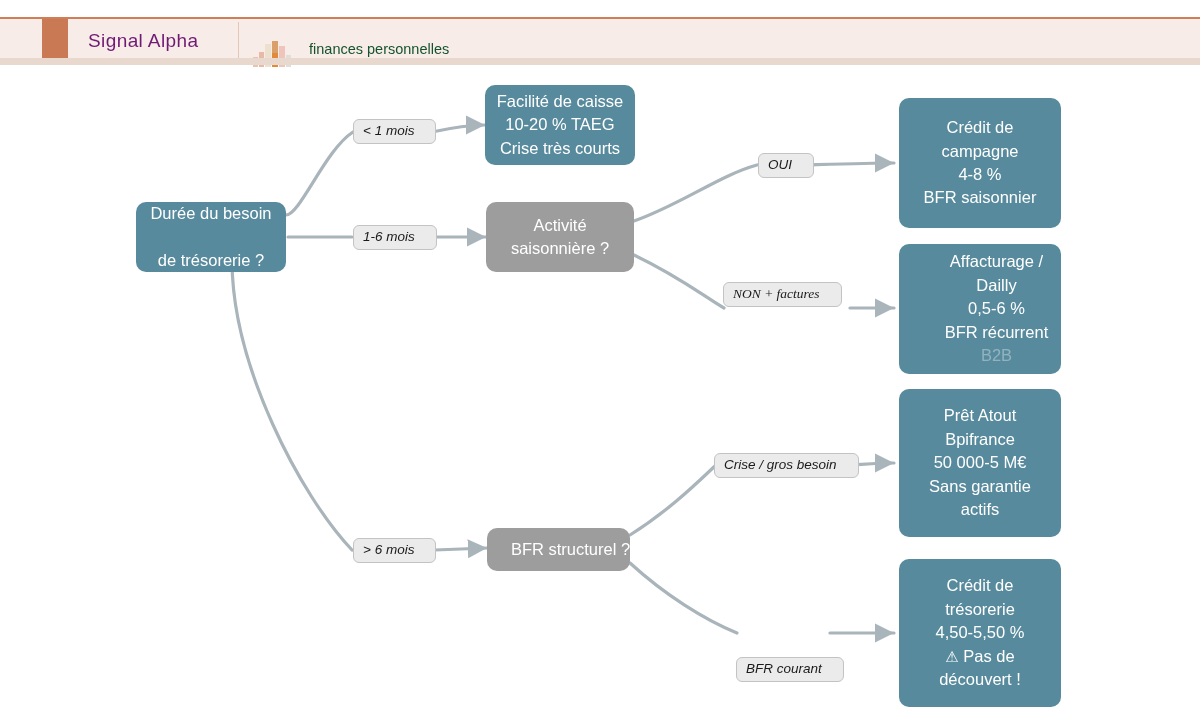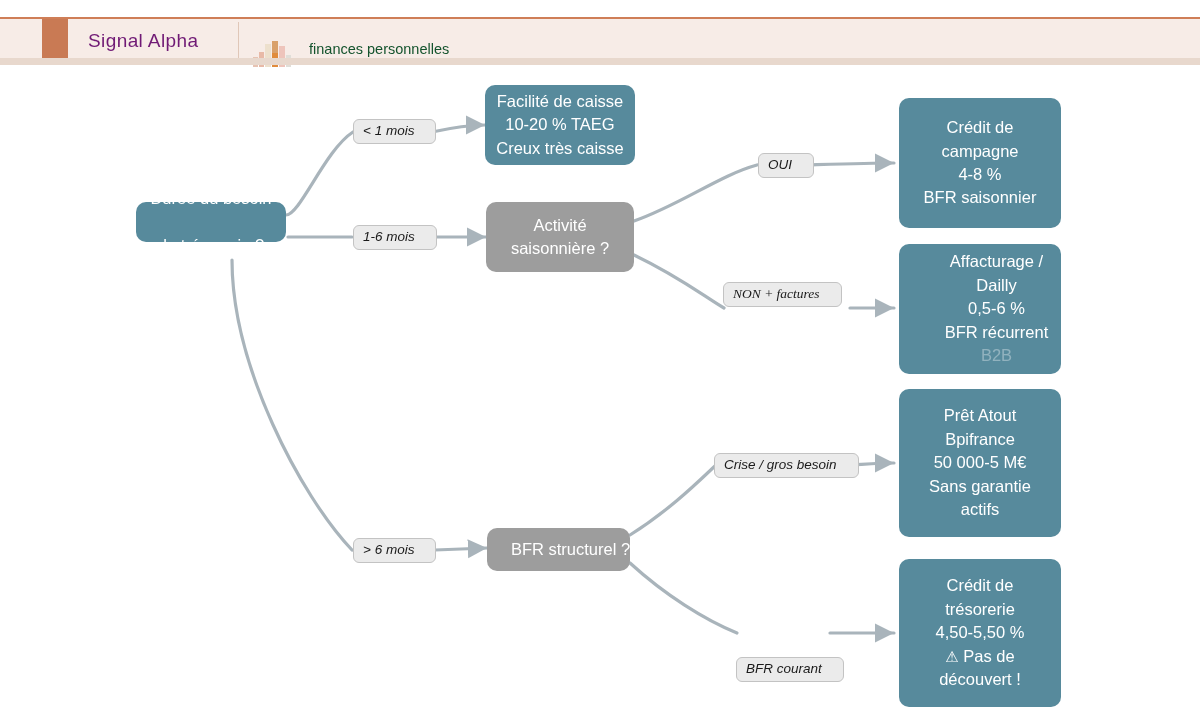--- a/index.html
+++ b/index.html
@@ -183,29 +183,29 @@
       <path d="M850,243 C868,243 880,243 894,243" marker-end="url(#arrowhead)"></path>
 
       <path d="M630,470 C670,445 700,415 716,400"></path>
       <path d="M851,400 C868,399 880,398 894,398" marker-end="url(#arrowhead)"></path>
 
       <path d="M630,498 C665,530 705,555 737,568"></path>
       <path d="M830,568 C855,568 875,568 894,568" marker-end="url(#arrowhead)"></path>
     </g>
   </svg>
 
-  <div class="node decision-teal" style="left:136px; top:137px; width:150px; height:40px;gap:24px;">
+  <div class="node decision-teal" style="left:136px; top:137px; width:150px; height:70px;gap:24px;">
     <span class="line">Durée du besoin</span>
     <span class="line">de trésorerie ?</span>
   </div>
 
   <div class="node leaf" style="left:485px; top:20px; width:150px; height:80px;">
     <span class="line">Facilité de caisse</span>
     <span class="line">10-20 % TAEG</span>
-    <span class="line">Creux très caisse</span>
+    <span class="line">Crise très courts</span>
   </div>
 
   <div class="node decision-gray" style="left:486px; top:137px; width:148px; height:70px;">
     <span class="line">Activité</span>
     <span class="line">saisonnière ?</span>
   </div>
 
   <div class="node leaf" style="left:899px; top:33px; width:162px; height:130px;">
     <span class="line">Crédit de</span>
     <span class="line">campagne</span>

